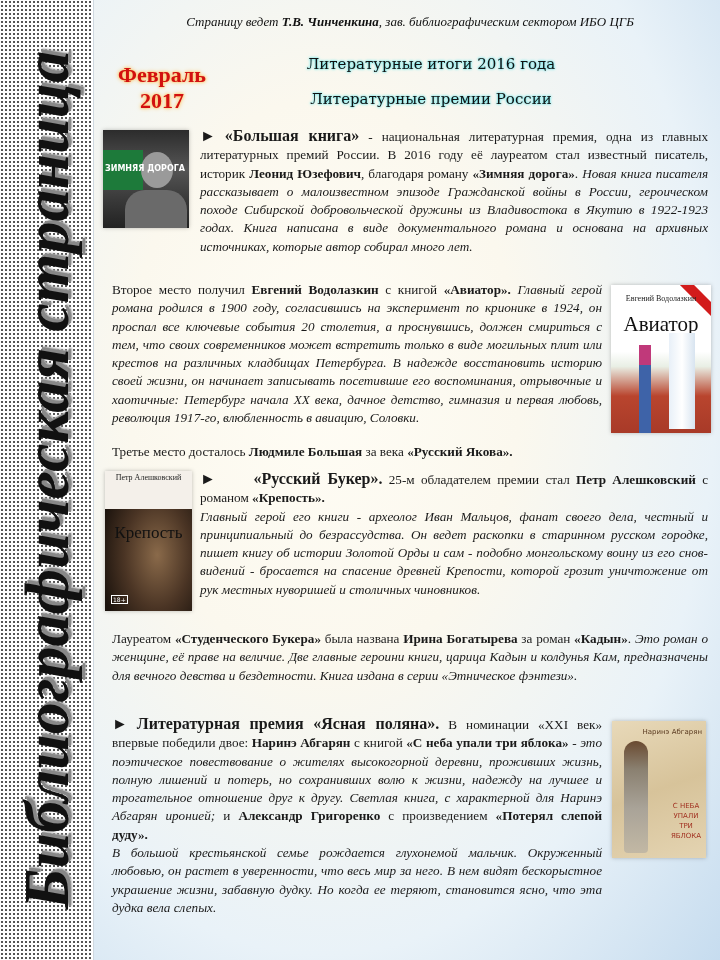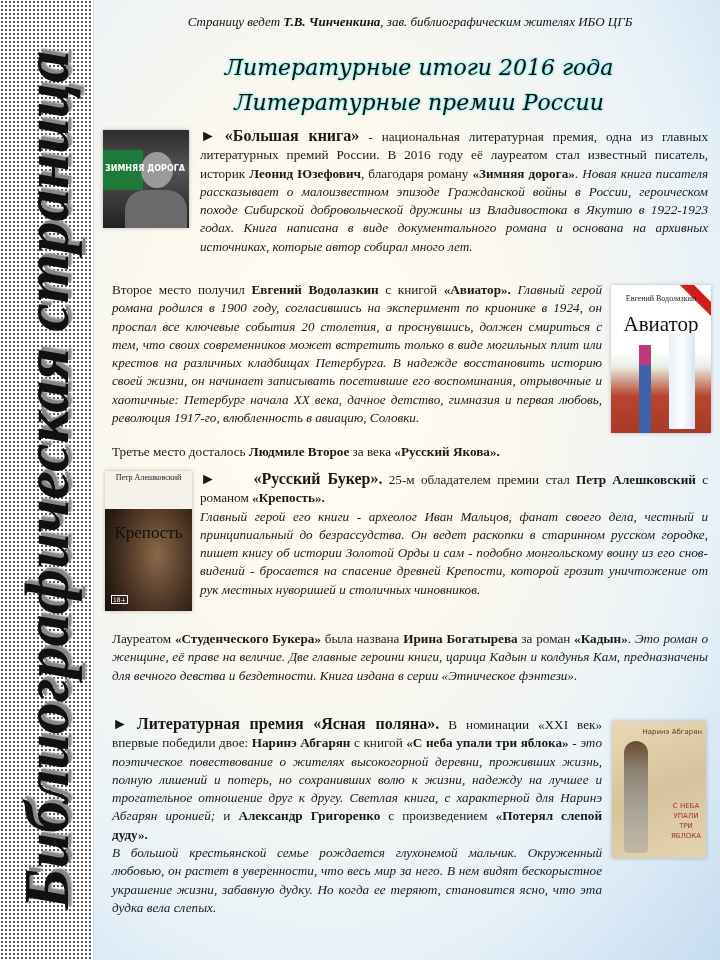--- a/index.html
+++ b/index.html
@@ -28,22 +28,22 @@
     position: absolute; left: 100px; width: 620px; top: 14px; text-align: center;
     font-style: italic; font-size: 13px; color: #111;
   }
   .byline b { font-weight: bold; }
   .date-block {
     position: absolute; left: 102px; top: 62px; width: 120px; text-align: center;
     font-weight: bold; font-size: 22px; line-height: 26px; color: #d21010;
     text-shadow: 0 0 4px #ffb84a, 0 0 2px #ffcf6a;
   }
   .heading {
-    position: absolute; left: 224px; width: 390px; text-align: center;
-    font-family: "DejaVu Serif", serif; font-style: italic; font-size: 22px; color: #111;
+    position: absolute; left: 236px; width: 390px; text-align: center;
+    font-family: "DejaVu Serif", serif; font-size: 15px; color: #111;
     text-shadow: 0 0 3px #4fe0e8, 0 0 2px #7ff0f0;
   }
   .heading.h1 { top: 55px; }
   .heading.h2 { top: 90px; }
   .para {
     position: absolute; font-size: 13.2px; line-height: 18.3px; text-align: justify;
     color: #1a1a1a;
   }
   .para i { font-style: italic; }
   .para b { font-weight: bold; }
@@ -76,23 +76,25 @@
   .cover-yabloka .fig { position:absolute; left:12px; top:20px; width:24px; height:112px; border-radius:12px 12px 4px 4px; background:linear-gradient(180deg,#6a4a30 0%,#8a8070 25%,#a9a398 60%,#c2b8a4 100%); }
   .cover-yabloka .t { position:absolute; left:55px; top:80px; width:38px; text-align:center; font-family:"DejaVu Sans",sans-serif; font-size:7px; line-height:10px; color:#a13020; }
 </style>
 </head>
 <body>
 
 <div class="sidebar">
   <div class="sidebar-title">Библиографическая страница</div>
 </div>
 
-<div class="byline"><span>Страницу ведет </span><b>Т.В. Чинченкина</b><span>, зав. библиографическим жителях ИБО ЦГБ</span></div>
+<div class="byline"><span>Страницу ведет </span><b>Т.В. Чинченкина</b><span>, зав. библиографическим сектором ИБО ЦГБ</span></div>
 
 <div class="date-block">
+  <div>Февраль</div>
+  <div>2017</div>
 </div>
 
 <div class="heading h1">Литературные итоги 2016 года</div>
 <div class="heading h2">Литературные премии России</div>
 
 <div class="cover cover-zimnyaya">
   <div class="band"></div>
   <div class="face"></div>
   <div class="body"></div>
   <div class="t">ЗИМНЯЯ ДОРОГА</div>
@@ -101,21 +103,21 @@
 
 <div class="para" style="left:112px; top:281px; width:490px;"><span>Второе место получил </span><b>Евгений Водолазкин</b><span> с книгой </span><b>«Авиатор».</b> <i>Главный герой романа родился в 1900 году, согласившись на эксперимент по крионике в 1924, он проспал все ключевые события 20 столетия, а проснувшись, должен смириться с тем, что своих современников может встретить только в виде могильных плит или крестов на различных кладбищах Петербурга. В надежде восстановить историю своей жизни, он начинает записывать посетившие его воспоминания, отрывочные и хаотичные: Петербург начала XX века, дачное детство, гимназия и первая любовь, революция 1917-го, влюбленность в авиацию, Соловки.</i></div>
 <div class="cover cover-aviator">
   <div class="ribbon"></div>
   <div class="a1">Евгений Водолазкин</div>
   <div class="a2">Авиатор</div>
   <div class="figure"></div>
   <div class="glass"></div>
 </div>
 
-<div class="para" style="left:112px; top:443px; width:560px;"><span>Третье место досталось </span><b>Людмиле Второе</b><span> за века </span><b>«Русский Якова».</b></div>
+<div class="para" style="left:112px; top:443px; width:560px;"><span>Третье место досталось </span><b>Людмиле Большая</b><span> за века </span><b>«Русский Якова».</b></div>
 
 <div class="cover cover-krepost">
   <div class="top"></div>
   <div class="k1">Петр Алешковский</div>
   <div class="k2">Крепость</div>
   <div class="badge">18+</div>
 </div>
 <div class="para" style="left:200px; top:470px; width:508px;"><b class="big">►</b>&nbsp;&nbsp;&nbsp;&nbsp;&nbsp; <b class="big">«Русский Букер».</b><span> 25-м обладателем премии стал </span><b>Петр Алешковский</b><span> с романом </span><b>«Крепость».</b><br><i>Главный герой его книги - археолог Иван Мальцов, фанат своего дела, честный и принципиальный до безрассудства. Он ведет раскопки в старинном русском городке, пишет книгу об истории Золотой Орды и сам - подобно монгольскому воину из его снов-видений - бросается на спасение древней Крепости, которой грозит уничтожение от рук местных нуворишей и столичных чиновников.</i></div>
 
 <div class="para" style="left:112px; top:630px; width:596px;"><span>Лауреатом </span><b>«Студенческого Букера»</b><span> была названа </span><b>Ирина Богатырева</b><span> за роман </span><b>«Кадын»</b><span>. </span><i>Это  роман о женщине, её праве на величие. Две главные героини книги, царица Кадын и колдунья Кам, предназначены для вечного девства и бездетности. Книга издана в серии «Этническое фэнтези».</i></div>

